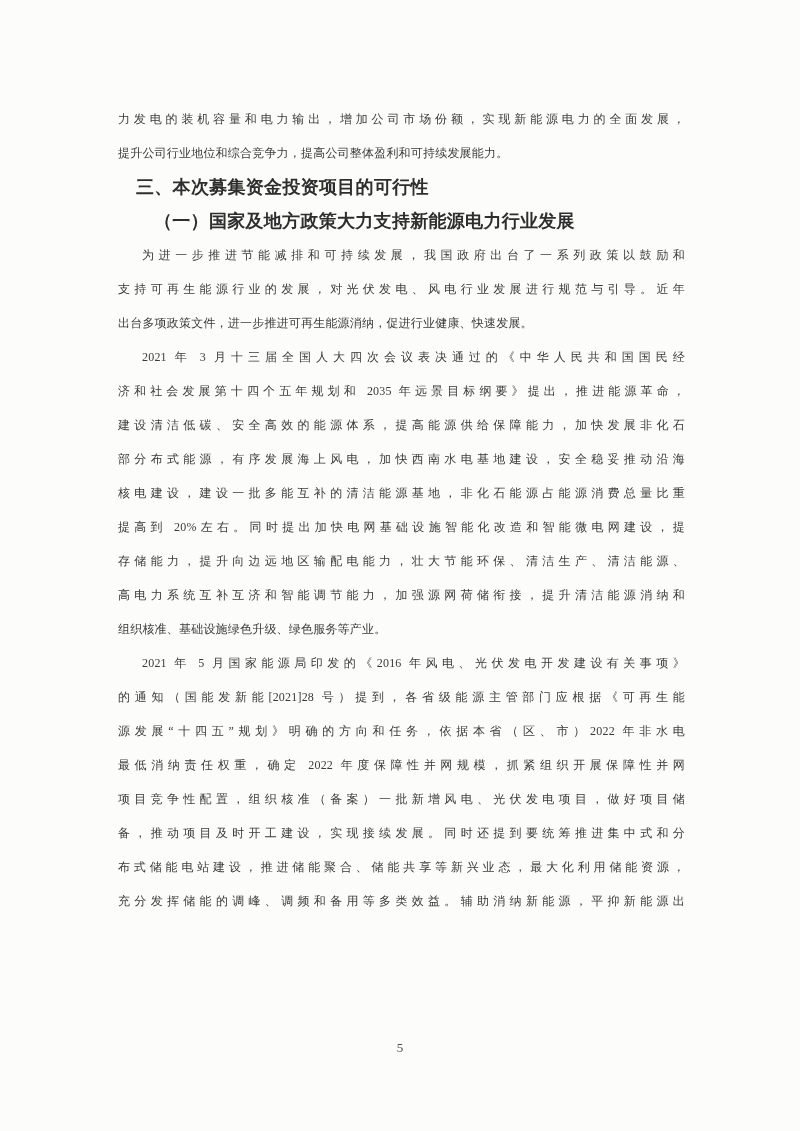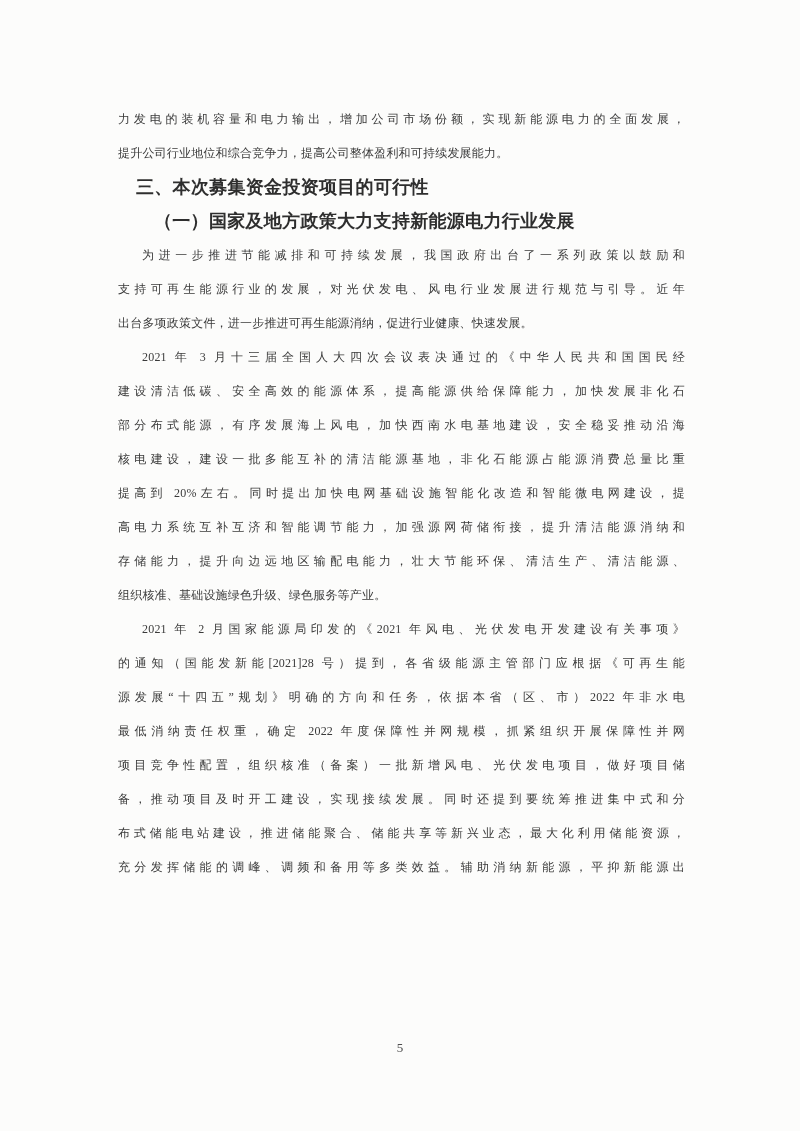--- a/index.html
+++ b/index.html
@@ -69,31 +69,32 @@
     <div class="heading h2">（一）国家及地方政策大力支持新能源电力行业发展</div>
 
     <div class="para">
         <div class="line">为进一步推进节能减排和可持续发展，我国政府出台了一系列政策以鼓励和</div>
         <div class="line">支持可再生能源行业的发展，对光伏发电、风电行业发展进行规范与引导。近年</div>
         <div class="line last">出台多项政策文件，进一步推进可再生能源消纳，促进行业健康、快速发展。</div>
       </div>
 
     <div class="para">
         <div class="line">2021 年 3 月十三届全国人大四次会议表决通过的《中华人民共和国国民经</div>
+        <div class="line">济和社会发展第十四个五年规划和 2035 年远景目标纲要》提出，推进能源革命，</div>
         <div class="line">建设清洁低碳、安全高效的能源体系，提高能源供给保障能力，加快发展非化石</div>
         <div class="line">部分布式能源，有序发展海上风电，加快西南水电基地建设，安全稳妥推动沿海</div>
         <div class="line">核电建设，建设一批多能互补的清洁能源基地，非化石能源占能源消费总量比重</div>
         <div class="line">提高到 20%左右。同时提出加快电网基础设施智能化改造和智能微电网建设，提</div>
+        <div class="line">存储能力，提升向边远地区输配电能力，壮大节能环保、清洁生产、清洁能源、</div>
         <div class="line">高电力系统互补互济和智能调节能力，加强源网荷储衔接，提升清洁能源消纳和</div>
-        <div class="line">存储能力，提升向边远地区输配电能力，壮大节能环保、清洁生产、清洁能源、</div>
         <div class="line last">组织核准、基础设施绿色升级、绿色服务等产业。</div>
       </div>
 
     <div class="para">
-        <div class="line">2021 年 2 月国家能源局印发的《2021 年风电、光伏发电开发建设有关事项》</div>
+        <div class="line">2021 年 5 月国家能源局印发的《2016 年风电、光伏发电开发建设有关事项》</div>
         <div class="line">的通知（国能发新能[2021]28 号）提到，各省级能源主管部门应根据《可再生能</div>
         <div class="line">源发展“十四五”规划》明确的方向和任务，依据本省（区、市）2022 年非水电</div>
         <div class="line">最低消纳责任权重，确定 2022 年度保障性并网规模，抓紧组织开展保障性并网</div>
         <div class="line">项目竞争性配置，组织核准（备案）一批新增风电、光伏发电项目，做好项目储</div>
         <div class="line">备，推动项目及时开工建设，实现接续发展。同时还提到要统筹推进集中式和分</div>
         <div class="line">布式储能电站建设，推进储能聚合、储能共享等新兴业态，最大化利用储能资源，</div>
         <div class="line">充分发挥储能的调峰、调频和备用等多类效益。辅助消纳新能源，平抑新能源出</div>
       </div>
 
   </div>

